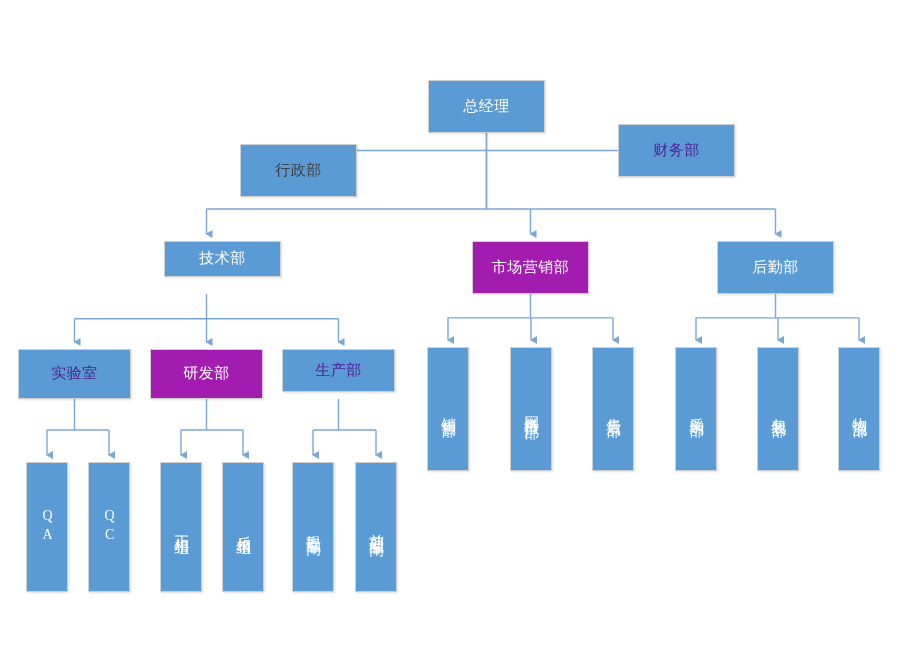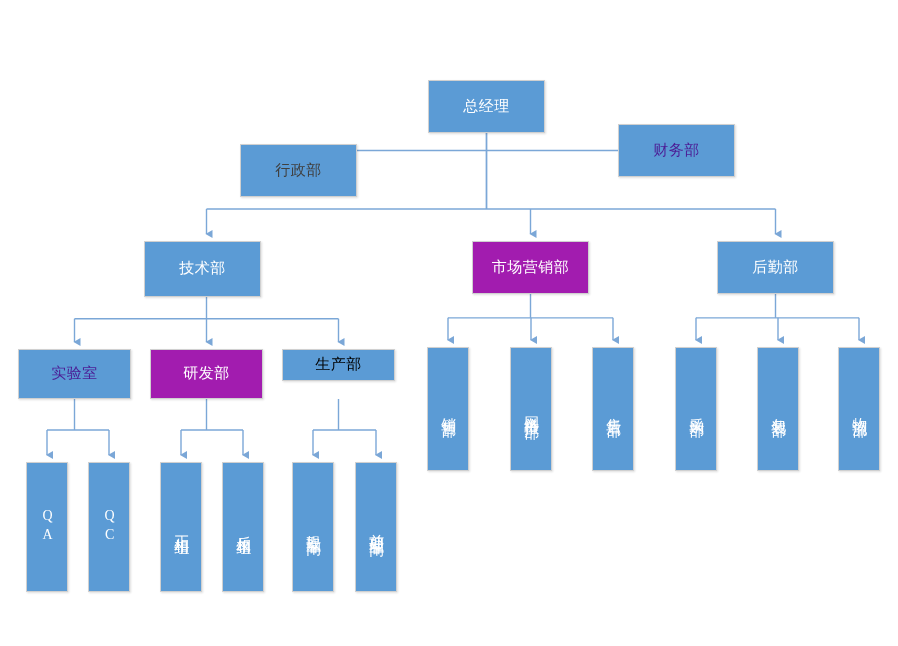--- a/index.html
+++ b/index.html
@@ -113,36 +113,36 @@
   <div id="nodes-layer">
       <div class="node horiz" style="left: 428px; top: 60px; width: 117px; height: 53px; background: rgb(91, 155, 213); color: rgb(255, 255, 255); border-color: rgb(208, 208, 208); margin-top: 20px;">
         <span class="node-label">总经理</span>
       </div>
       <div class="node horiz" style="left: 240px; top: 124px; width: 117px; height: 53px; background: rgb(91, 155, 213); color: #404040; border-color: rgb(208, 208, 208); margin-top: 20px;">
         <span class="node-label">行政部</span>
       </div>
       <div class="node horiz" style="left: 618px; top: 124px; width: 117px; height: 53px; background: rgb(91, 155, 213); color: #4c1d95; border-color: rgb(208, 208, 208);">
         <span class="node-label">财务部</span>
       </div>
-      <div class="node horiz" style="left: 144px; top: 241px; width: 117px; height: 56px; background: rgb(91, 155, 213); color: rgb(255, 255, 255); border-color: rgb(208, 208, 208);">
+      <div class="node horiz" style="left: 164px; top: 241px; width: 117px; height: 36px; background: rgb(91, 155, 213); color: rgb(255, 255, 255); border-color: rgb(208, 208, 208);">
         <span class="node-label">技术部</span>
       </div>
       <div class="node horiz" style="left: 472px; top: 241px; width: 117px; height: 53px; background: #a21caf; color: rgb(255, 255, 255); border-color: rgb(208, 208, 208);">
         <span class="node-label">市场营销部</span>
       </div>
       <div class="node horiz" style="left: 717px; top: 241px; width: 117px; height: 53px; background: rgb(91, 155, 213); color: rgb(255, 255, 255); border-color: rgb(208, 208, 208);">
         <span class="node-label">后勤部</span>
       </div>
       <div class="node horiz" style="left: 18px; top: 349px; width: 113px; height: 50px; background: rgb(91, 155, 213); color: #4c1d95; border-color: rgb(208, 208, 208);">
         <span class="node-label">实验室</span>
       </div>
       <div class="node horiz" style="left: 150px; top: 349px; width: 113px; height: 50px; background: #a21caf; color: rgb(255, 255, 255); border-color: rgb(208, 208, 208);">
         <span class="node-label">研发部</span>
       </div>
-      <div class="node horiz" style="left: 282px; top: 349px; width: 113px; height: 32px; background: rgb(91, 155, 213); color: #000000; border-color: rgb(208, 208, 208);">
+      <div class="node horiz" style="left: 282px; top: 349px; width: 113px; height: 43px; background: rgb(91, 155, 213); color: #4c1d95; border-color: rgb(208, 208, 208);">
         <span class="node-label">生产部</span>
       </div>
       <div class="node vert" style="left: 427px; top: 347px; width: 42px; height: 124px; background: rgb(91, 155, 213); color: rgb(255, 255, 255); border-color: rgb(208, 208, 208);">
         <span class="node-label">销售部</span>
       </div>
       <div class="node vert" style="left: 510px; top: 347px; width: 42px; height: 124px; background: rgb(91, 155, 213); color: rgb(255, 255, 255); border-color: rgb(208, 208, 208);">
         <span class="node-label">网络推广部</span>
       </div>
       <div class="node vert" style="left: 592px; top: 347px; width: 42px; height: 124px; background: rgb(91, 155, 213); color: rgb(255, 255, 255); border-color: rgb(208, 208, 208);">
         <span class="node-label">售后部</span>

